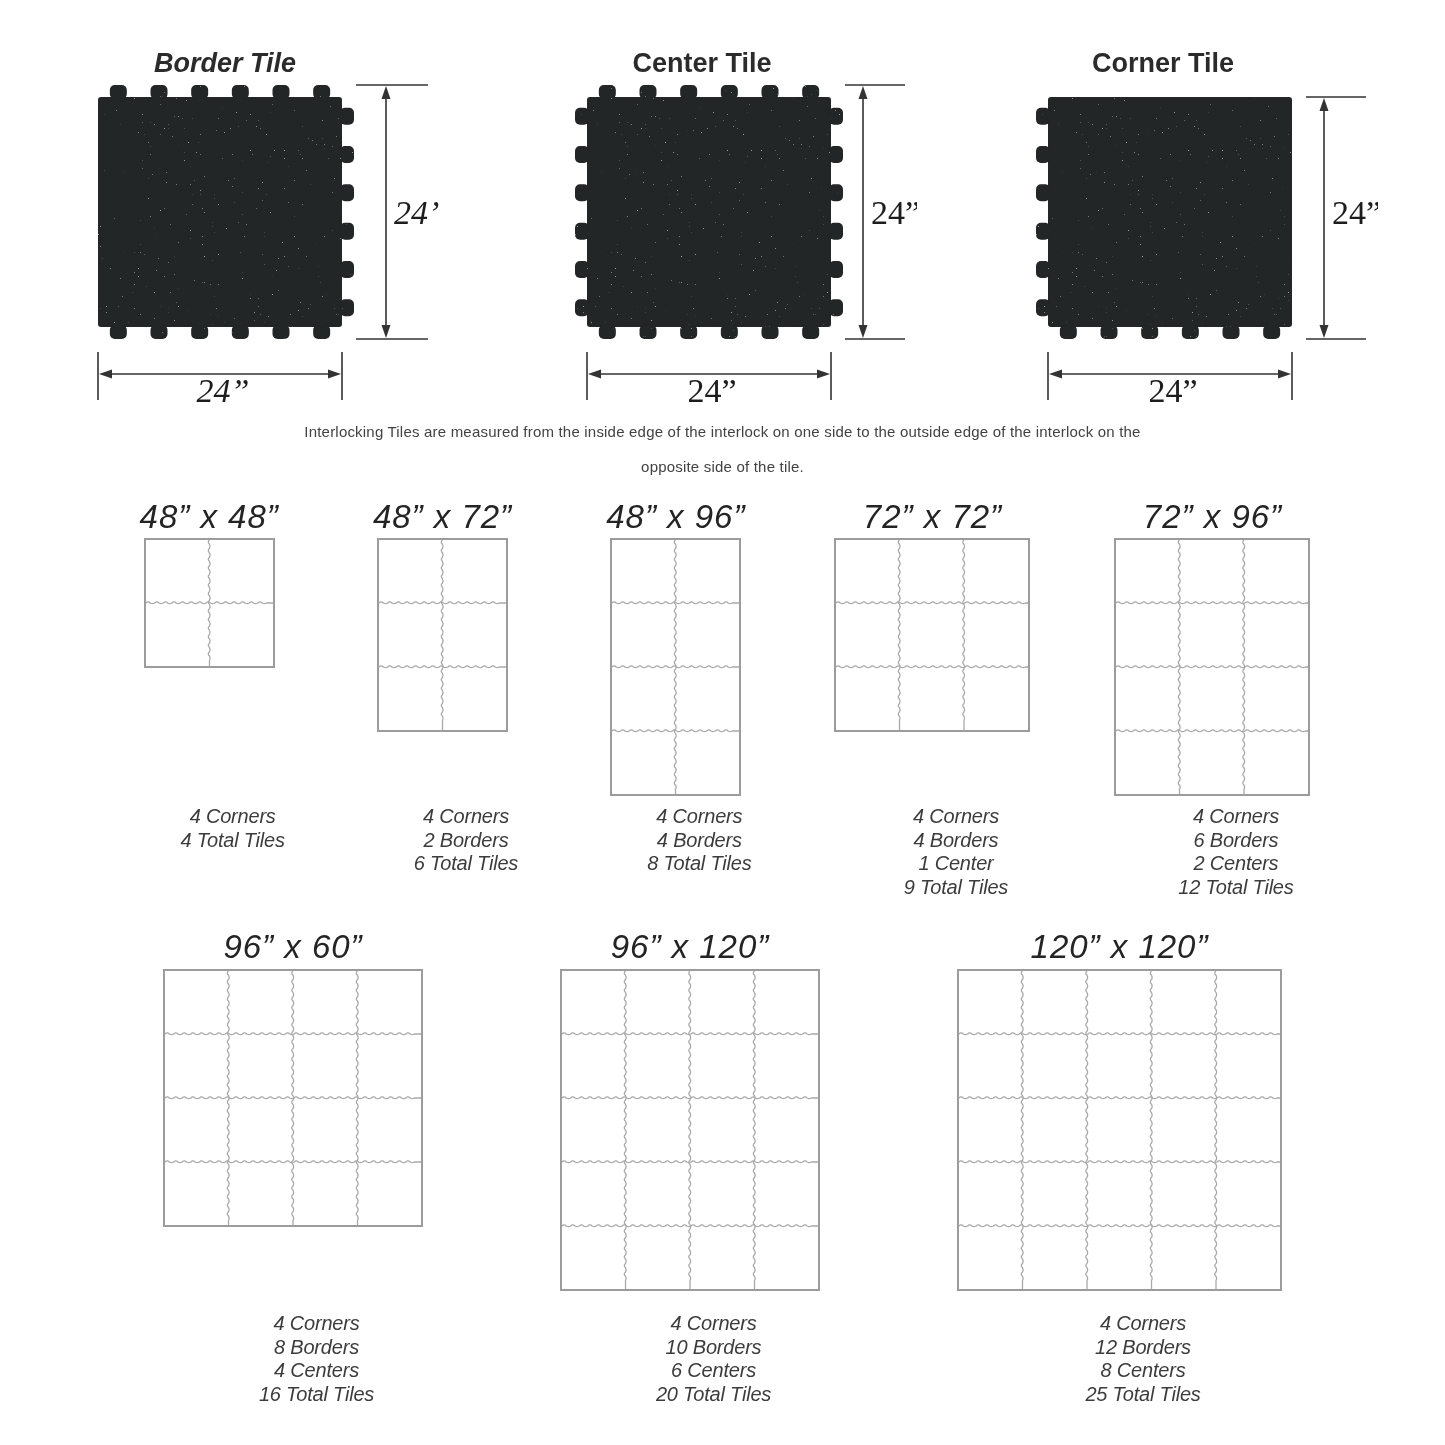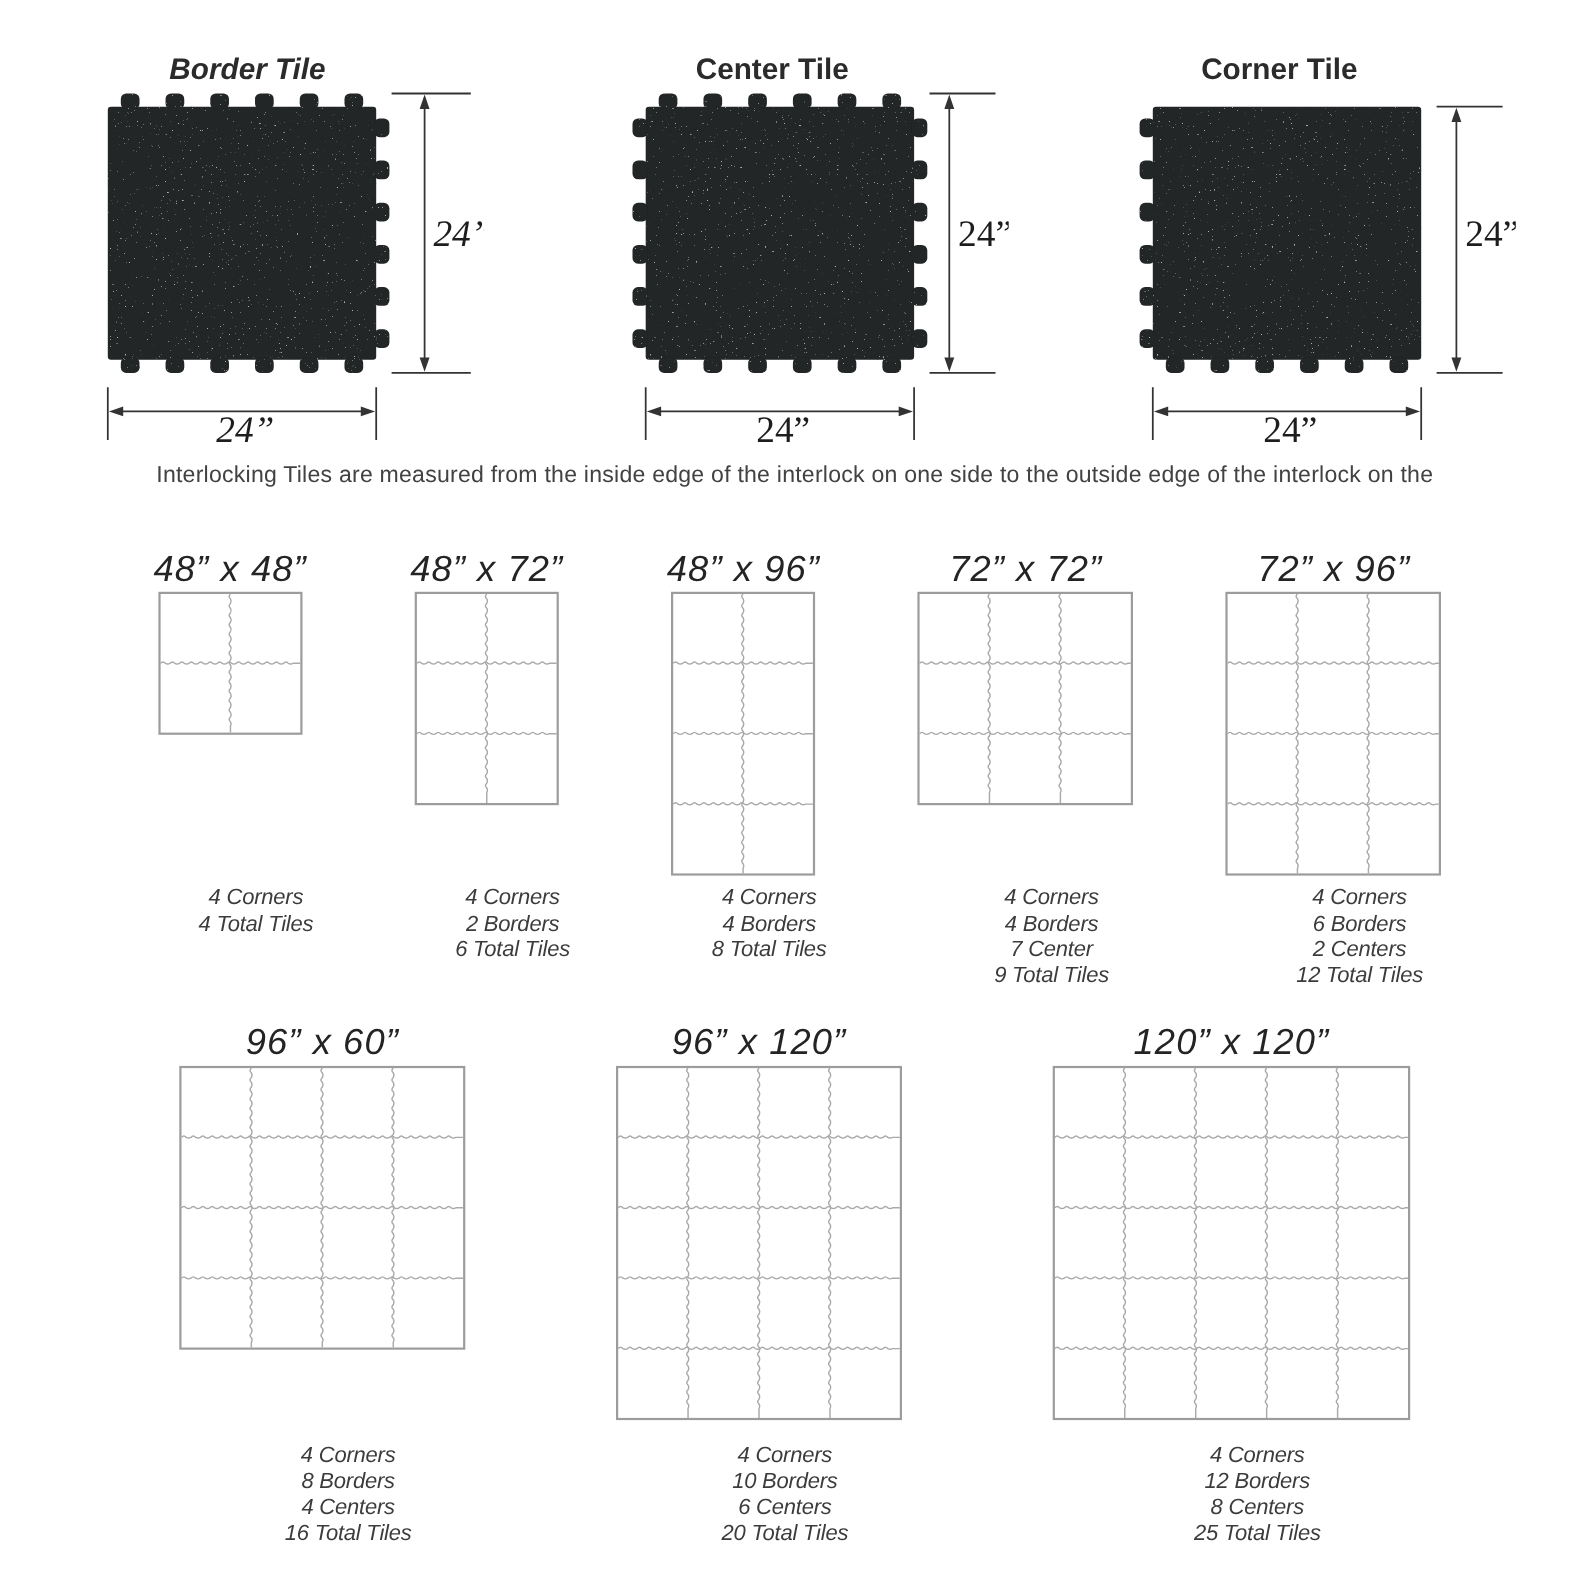--- a/index.html
+++ b/index.html
@@ -8,21 +8,21 @@
     font-family:"Liberation Sans","DejaVu Sans",sans-serif; overflow:hidden;
   }
   .tile-group { position:absolute; top:42px; width:350px; height:372px; }
   .tile-group svg { display:block; }
   #tile-group-0 { left:90px;font-style:italic; }
   #tile-group-1 { left:567px; }
   #tile-group-2 { left:1028px; }
 
   .note {
     position:absolute; top:414px; left:0; width:100%;
-    text-align:center; font-size:21px; line-height:35px;
+    text-align:center; font-size:15px; line-height:35px;
     color:#424242; letter-spacing:0.2px;
   }
   .note div { white-space:nowrap; }
 
   .lrow {
     position:absolute; left:0; width:100%;
     display:flex; justify-content:center; align-items:flex-start;
   }
   #layout-row-1 { top:500px; gap:82px; }
   #layout-row-2 { top:930px; gap:135px; }
@@ -193,20 +193,21 @@
             <polygon points="21,332 34,327.5 34,336.5" fill="#333333"></polygon>
             <polygon points="263,332 250,327.5 250,336.5" fill="#333333"></polygon>
             <text x="145" y="360" text-anchor="middle" font-size="34" font-family="&quot;Liberation Serif&quot;,&quot;DejaVu Serif&quot;,serif" fill="#1d1d1d">24”</text>
           </g>
         </svg>
       </div>
     </section>
 
   <div class="note">
     <div>Interlocking Tiles are measured from the inside edge of the interlock on one side to the outside edge of the interlock on the</div>
+    <div>opposite side of the tile.</div>
   </div>
 
   <section class="lrow" id="layout-row-1">
       <div class="lcol">
         <div class="ltitle">
           <span>48” x 48”</span>
         </div>
         <div class="gridbox">
           <svg width="133" height="132" viewBox="-2 -2 133 132">
             <rect x="0" y="0" width="129" height="128" fill="#ffffff" stroke="#9c9c9c" stroke-width="2"></rect>
@@ -265,21 +266,21 @@
             <rect x="0" y="0" width="194" height="192" fill="#ffffff" stroke="#9c9c9c" stroke-width="2"></rect>
             <path d="M 64.5 1.0 q -2.4 2.15 0 4.30 q 1.20 2.15 0 4.30 q -2.4 2.15 0 4.30 q 1.20 2.15 0 4.30 q -2.4 2.15 0 4.30 q 1.20 2.15 0 4.30 q -2.4 2.15 0 4.30 q 1.20 2.15 0 4.30 q -2.4 2.15 0 4.30 q 1.20 2.15 0 4.30 q -2.4 2.15 0 4.30 q 1.20 2.15 0 4.30 q -2.4 2.15 0 4.30 q 1.20 2.15 0 4.30 q -2.4 2.15 0 4.30 q 1.20 2.15 0 4.30 q -2.4 2.15 0 4.30 q 1.20 2.15 0 4.30 q -2.4 2.15 0 4.30 q 1.20 2.15 0 4.30 q -2.4 2.15 0 4.30 q 1.20 2.15 0 4.30 q -2.4 2.15 0 4.30 q 1.20 2.15 0 4.30 q -2.4 2.15 0 4.30 q 1.20 2.15 0 4.30 q -2.4 2.15 0 4.30 q 1.20 2.15 0 4.30 q -2.4 2.15 0 4.30 q 1.20 2.15 0 4.30 q -2.4 2.15 0 4.30 q 1.20 2.15 0 4.30 q -2.4 2.15 0 4.30 q 1.20 2.15 0 4.30 q -2.4 2.15 0 4.30 q 1.20 2.15 0 4.30 q -2.4 2.15 0 4.30 q 1.20 2.15 0 4.30 q -2.4 2.15 0 4.30 q 1.20 2.15 0 4.30 q -2.4 2.15 0 4.30 q 1.20 2.15 0 4.30 L 64.5 191.0" fill="none" stroke="#a9a9a9" stroke-width="1.3"></path>
             <path d="M 129.0 1.0 q -2.4 2.15 0 4.30 q 1.20 2.15 0 4.30 q -2.4 2.15 0 4.30 q 1.20 2.15 0 4.30 q -2.4 2.15 0 4.30 q 1.20 2.15 0 4.30 q -2.4 2.15 0 4.30 q 1.20 2.15 0 4.30 q -2.4 2.15 0 4.30 q 1.20 2.15 0 4.30 q -2.4 2.15 0 4.30 q 1.20 2.15 0 4.30 q -2.4 2.15 0 4.30 q 1.20 2.15 0 4.30 q -2.4 2.15 0 4.30 q 1.20 2.15 0 4.30 q -2.4 2.15 0 4.30 q 1.20 2.15 0 4.30 q -2.4 2.15 0 4.30 q 1.20 2.15 0 4.30 q -2.4 2.15 0 4.30 q 1.20 2.15 0 4.30 q -2.4 2.15 0 4.30 q 1.20 2.15 0 4.30 q -2.4 2.15 0 4.30 q 1.20 2.15 0 4.30 q -2.4 2.15 0 4.30 q 1.20 2.15 0 4.30 q -2.4 2.15 0 4.30 q 1.20 2.15 0 4.30 q -2.4 2.15 0 4.30 q 1.20 2.15 0 4.30 q -2.4 2.15 0 4.30 q 1.20 2.15 0 4.30 q -2.4 2.15 0 4.30 q 1.20 2.15 0 4.30 q -2.4 2.15 0 4.30 q 1.20 2.15 0 4.30 q -2.4 2.15 0 4.30 q 1.20 2.15 0 4.30 q -2.4 2.15 0 4.30 q 1.20 2.15 0 4.30 L 129.0 191.0" fill="none" stroke="#a9a9a9" stroke-width="1.3"></path>
             <path d="M 1.0 64.0 q 2.15 -2.4 4.30 0 q 2.15 1.20 4.30 0 q 2.15 -2.4 4.30 0 q 2.15 1.20 4.30 0 q 2.15 -2.4 4.30 0 q 2.15 1.20 4.30 0 q 2.15 -2.4 4.30 0 q 2.15 1.20 4.30 0 q 2.15 -2.4 4.30 0 q 2.15 1.20 4.30 0 q 2.15 -2.4 4.30 0 q 2.15 1.20 4.30 0 q 2.15 -2.4 4.30 0 q 2.15 1.20 4.30 0 q 2.15 -2.4 4.30 0 q 2.15 1.20 4.30 0 q 2.15 -2.4 4.30 0 q 2.15 1.20 4.30 0 q 2.15 -2.4 4.30 0 q 2.15 1.20 4.30 0 q 2.15 -2.4 4.30 0 q 2.15 1.20 4.30 0 q 2.15 -2.4 4.30 0 q 2.15 1.20 4.30 0 q 2.15 -2.4 4.30 0 q 2.15 1.20 4.30 0 q 2.15 -2.4 4.30 0 q 2.15 1.20 4.30 0 q 2.15 -2.4 4.30 0 q 2.15 1.20 4.30 0 q 2.15 -2.4 4.30 0 q 2.15 1.20 4.30 0 q 2.15 -2.4 4.30 0 q 2.15 1.20 4.30 0 q 2.15 -2.4 4.30 0 q 2.15 1.20 4.30 0 q 2.15 -2.4 4.30 0 q 2.15 1.20 4.30 0 q 2.15 -2.4 4.30 0 q 2.15 1.20 4.30 0 q 2.15 -2.4 4.30 0 q 2.15 1.20 4.30 0 q 2.15 -2.4 4.30 0 q 2.15 1.20 4.30 0 L 193.0 64.0" fill="none" stroke="#a9a9a9" stroke-width="1.3"></path>
             <path d="M 1.0 128.0 q 2.15 -2.4 4.30 0 q 2.15 1.20 4.30 0 q 2.15 -2.4 4.30 0 q 2.15 1.20 4.30 0 q 2.15 -2.4 4.30 0 q 2.15 1.20 4.30 0 q 2.15 -2.4 4.30 0 q 2.15 1.20 4.30 0 q 2.15 -2.4 4.30 0 q 2.15 1.20 4.30 0 q 2.15 -2.4 4.30 0 q 2.15 1.20 4.30 0 q 2.15 -2.4 4.30 0 q 2.15 1.20 4.30 0 q 2.15 -2.4 4.30 0 q 2.15 1.20 4.30 0 q 2.15 -2.4 4.30 0 q 2.15 1.20 4.30 0 q 2.15 -2.4 4.30 0 q 2.15 1.20 4.30 0 q 2.15 -2.4 4.30 0 q 2.15 1.20 4.30 0 q 2.15 -2.4 4.30 0 q 2.15 1.20 4.30 0 q 2.15 -2.4 4.30 0 q 2.15 1.20 4.30 0 q 2.15 -2.4 4.30 0 q 2.15 1.20 4.30 0 q 2.15 -2.4 4.30 0 q 2.15 1.20 4.30 0 q 2.15 -2.4 4.30 0 q 2.15 1.20 4.30 0 q 2.15 -2.4 4.30 0 q 2.15 1.20 4.30 0 q 2.15 -2.4 4.30 0 q 2.15 1.20 4.30 0 q 2.15 -2.4 4.30 0 q 2.15 1.20 4.30 0 q 2.15 -2.4 4.30 0 q 2.15 1.20 4.30 0 q 2.15 -2.4 4.30 0 q 2.15 1.20 4.30 0 q 2.15 -2.4 4.30 0 q 2.15 1.20 4.30 0 L 193.0 128.0" fill="none" stroke="#a9a9a9" stroke-width="1.3"></path>
           </svg>
         </div>
         <div class="specs">
           <div class="spec">4 Corners</div>
           <div class="spec">4 Borders</div>
-          <div class="spec">7 Center</div>
+          <div class="spec">1 Center</div>
           <div class="spec">9 Total Tiles</div>
         </div>
       </div>
       <div class="lcol">
         <div class="ltitle">
           <span>72” x 96”</span>
         </div>
         <div class="gridbox">
           <svg width="198" height="260" viewBox="-2 -2 198 260">
             <rect x="0" y="0" width="194" height="256" fill="#ffffff" stroke="#9c9c9c" stroke-width="2"></rect>

